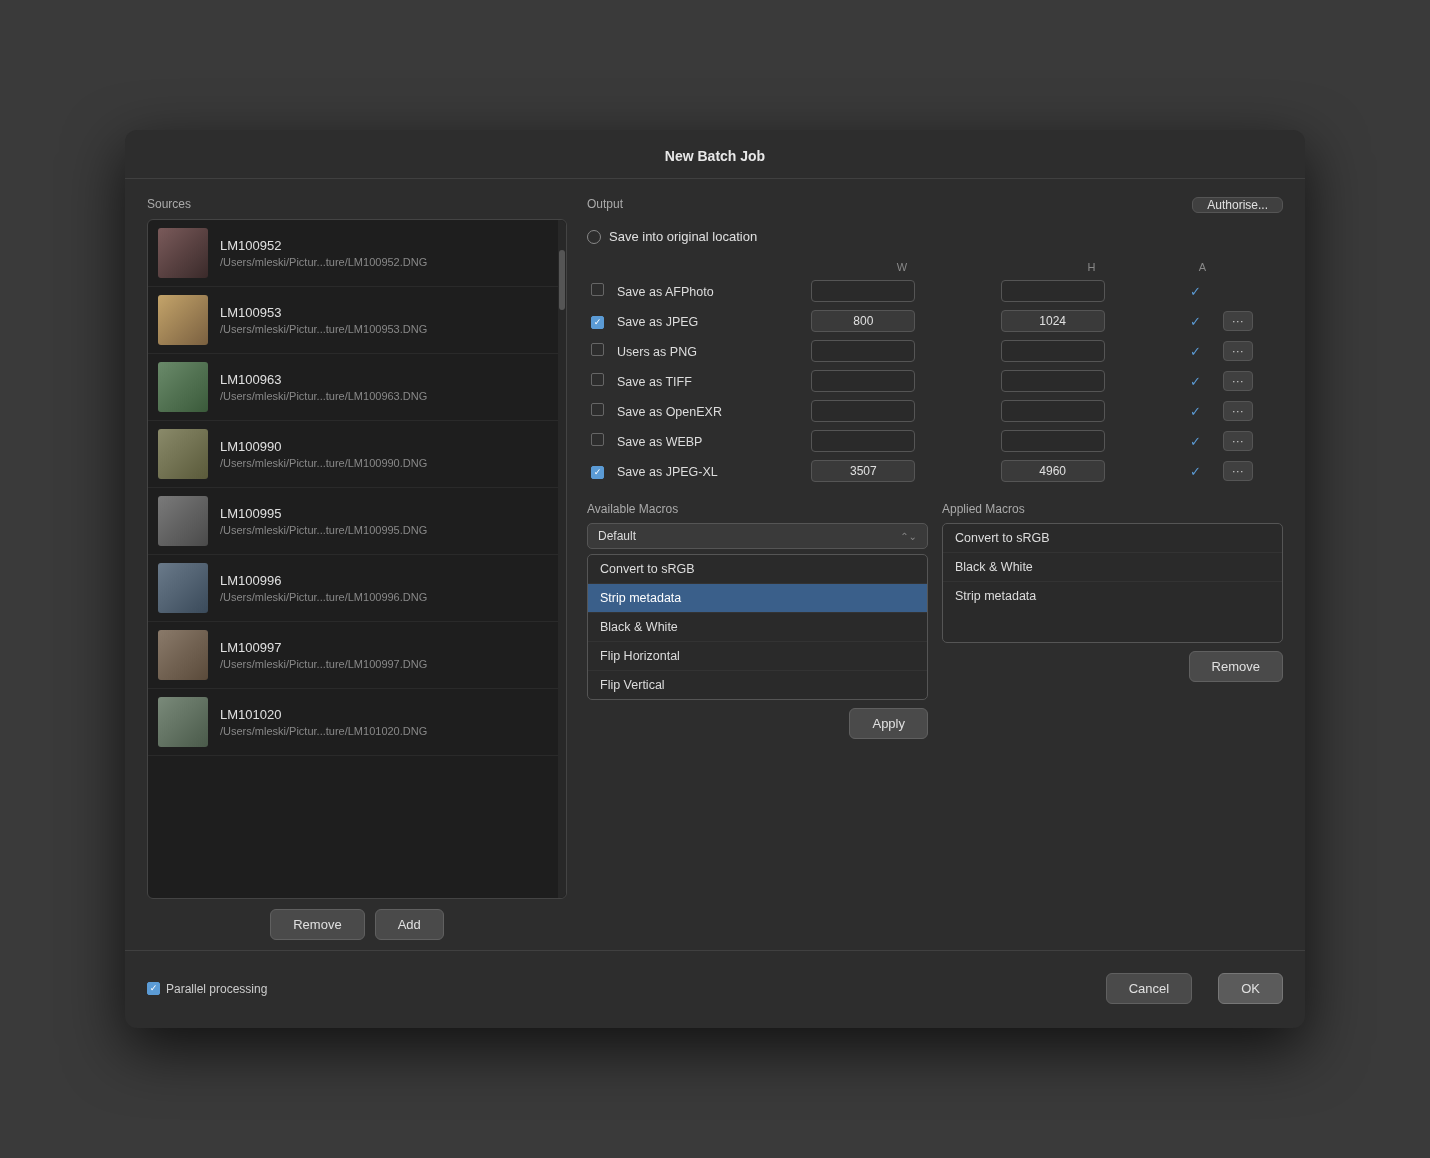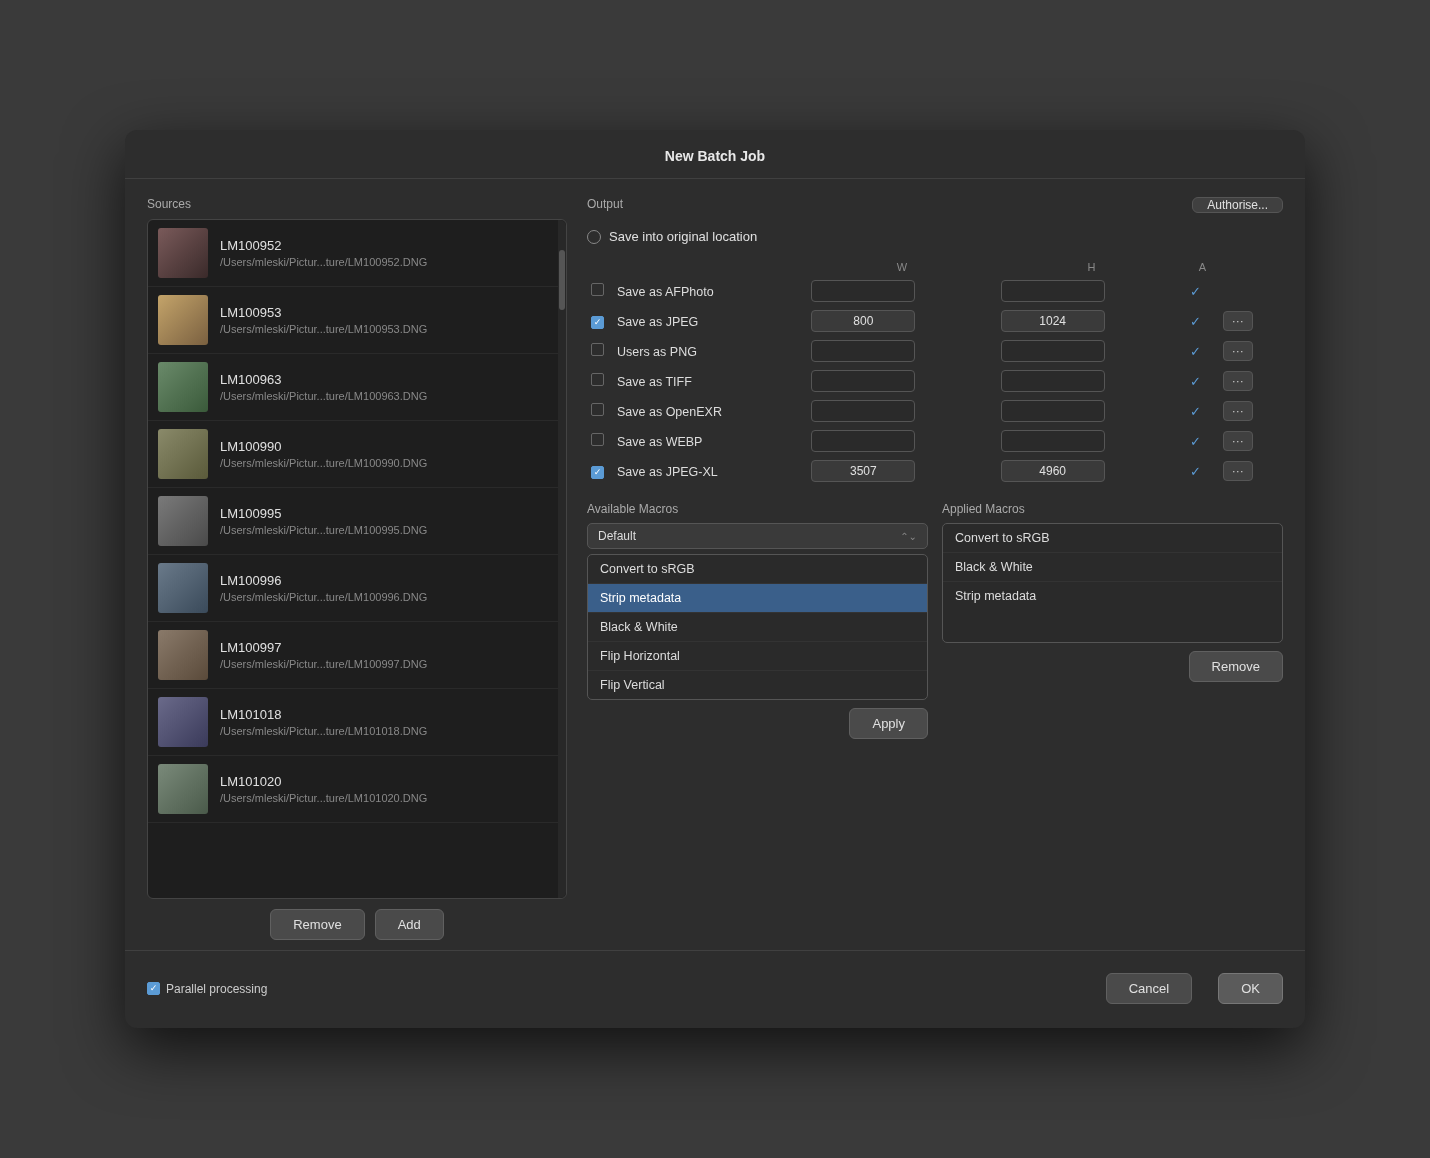--- a/index.html
+++ b/index.html
@@ -431,29 +431,20 @@
     <div class="source-thumb">
       <div class="thumb-p7" style="width:100%;height:100%;"></div>
     </div>
     <div class="source-info">
       <div class="source-name">LM100997</div>
       <div class="source-path">/Users/mleski/Pictur...ture/LM100997.DNG</div>
     </div>
   </div>
           <div class="source-item">
     <div class="source-thumb">
-      <div class="thumb-p8" style="width:100%;height:100%;"></div>
-    </div>
-    <div class="source-info">
-      <div class="source-name">LM101018</div>
-      <div class="source-path">/Users/mleski/Pictur...ture/LM101018.DNG</div>
-    </div>
-  </div>
-          <div class="source-item">
-    <div class="source-thumb">
       <div class="thumb-p9" style="width:100%;height:100%;"></div>
     </div>
     <div class="source-info">
       <div class="source-name">LM101020</div>
       <div class="source-path">/Users/mleski/Pictur...ture/LM101020.DNG</div>
     </div>
   </div>
           <div class="scroll-track">
             <div class="scroll-thumb"></div>
           </div>

